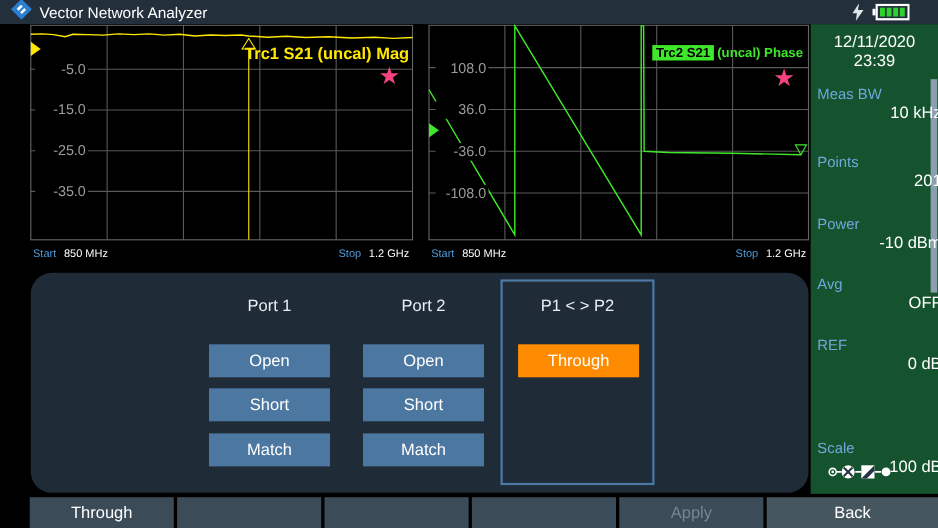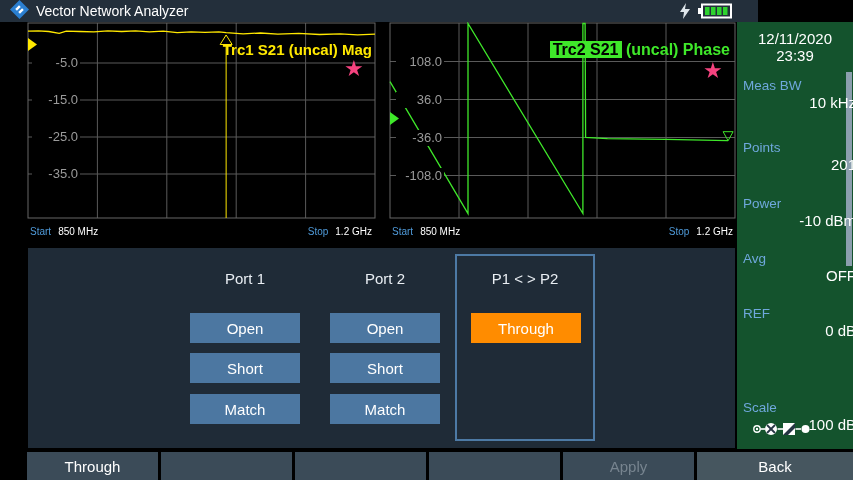--- a/index.html
+++ b/index.html
@@ -1,37 +1,37 @@
 <!DOCTYPE html>
 <html><head>
 <meta charset="utf-8">
 <style>
   html,body{margin:0;padding:0;background:#000;}
   .screen{position:relative;width:853px;height:480px;background:#000;
           font-family:"Liberation Sans",sans-serif;overflow:hidden;}
   
-  .titlebar{position:absolute;left:0;top:0;width:758px;height:22px;background:#232f3b;
+  .titlebar{position:absolute;left:0;top:0;width:853px;height:22px;background:#232f3b;
             display:flex;align-items:center;}
   .titlebar .logo{margin-left:10px;flex:0 0 auto;}
   .titlebar .apptitle{color:#ffffff;font-size:14px;margin-left:7px;}
   .ticon{position:absolute;top:3px;}
   
   .charts{position:absolute;left:0;top:22px;width:737px;height:226px;background:#000;}
   .ylab{position:absolute;color:#9b9b9b;font-size:13px;text-align:right;background:#000;
         width:44px;height:16px;line-height:16px;padding:0 2px;}
   .trc1lab{position:absolute;right:365px;top:19px;color:#ffe800;font-weight:bold;font-size:15px;white-space:nowrap;}
-  .trc2lab{position:absolute;right:7px;top:19px;font-weight:bold;font-size:16px;white-space:nowrap;margin-left:48px;}
+  .trc2lab{position:absolute;right:7px;top:19px;font-weight:bold;font-size:12px;white-space:nowrap;margin-left:48px;}
   .trc2lab .hl{background:#3fe82a;color:#000;padding:0 3px;}
   .trc2lab .rest{color:#3fe82a;}
   .star{position:absolute;font-size:22px;color:#f5437f;line-height:22px;}
   .freq{position:absolute;top:204px;font-size:10px;display:flex;gap:7px;white-space:nowrap;}
   .freq .fl{color:#4f9ad9;}
   .freq .fv{color:#ffffff;}
   
-  .dialog{position:absolute;left:28px;top:248px;width:707px;height:200px;background:#1f2b37;}
+  .dialog{position:absolute;left:28px;top:248px;width:707px;height:200px;background:#1f2b37;border-radius:19px;}
   .coltitle{position:absolute;width:110px;text-align:center;color:#e9eef3;font-size:15px;}
   .dbtn{position:absolute;width:110px;height:30px;background:#4c77a1;color:#fff;font-size:15px;
         display:flex;align-items:center;justify-content:center;cursor:pointer;}
   .dbtn.active{background:#ff8c00;}
   .p1p2box{position:absolute;left:427px;top:6px;width:136px;height:183px;border:2px solid #4d7aa5;}
   .p1p2box .coltitle{left:13px;top:14px;}
   
   .sidebar{position:absolute;left:737px;top:22px;width:116px;height:427px;background:#14532d;}
   .clock{position:absolute;left:0;top:8px;width:116px;text-align:center;color:#fff;
          font-size:15px;line-height:17px;}

